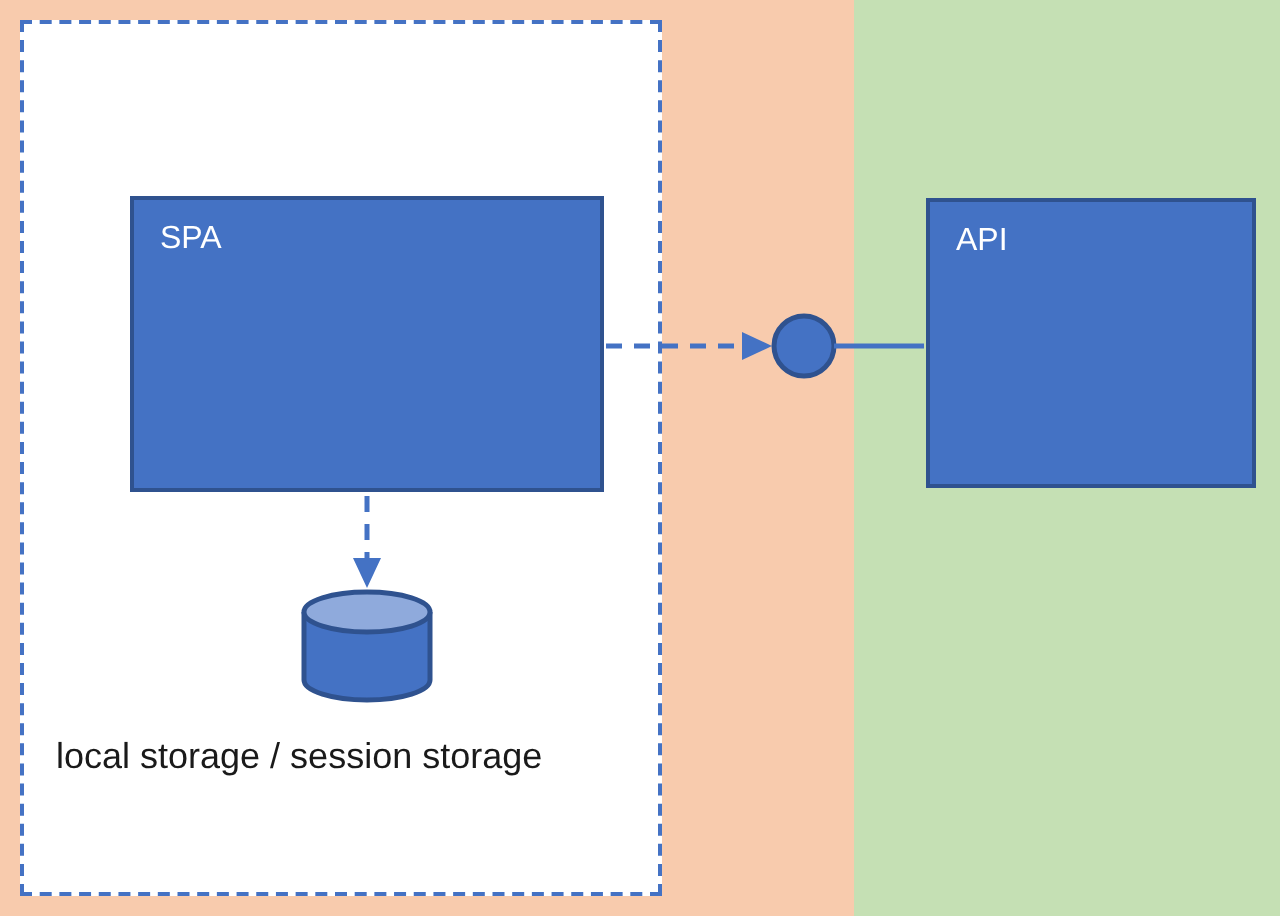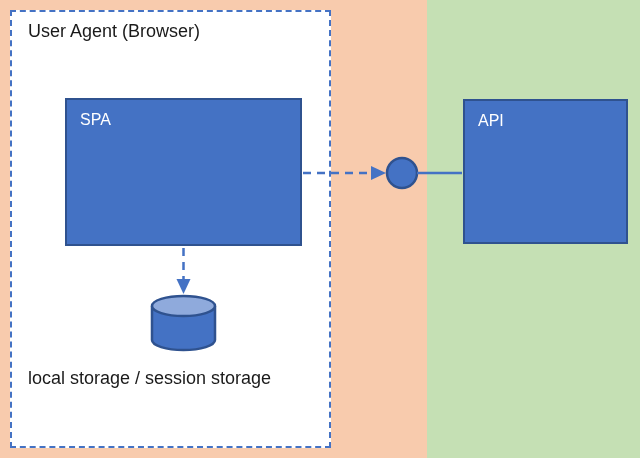--- a/index.html
+++ b/index.html
@@ -70,21 +70,20 @@
 </style>
 </head>
 <body>
 
 <div class="stage">
 
   <div class="bg-band bg-orange"></div>
   <div class="bg-band bg-green"></div>
 
   <div class="browser-frame"></div>
-  <div class="browser-title">User Agent (Browser)</div>
 
   <div class="node node-api">
     <span>API</span>
   </div>
 
   <div class="node node-spa">
     <span>SPA</span>
   </div>
 
   <svg class="overlay" viewBox="0 0 640 458">

